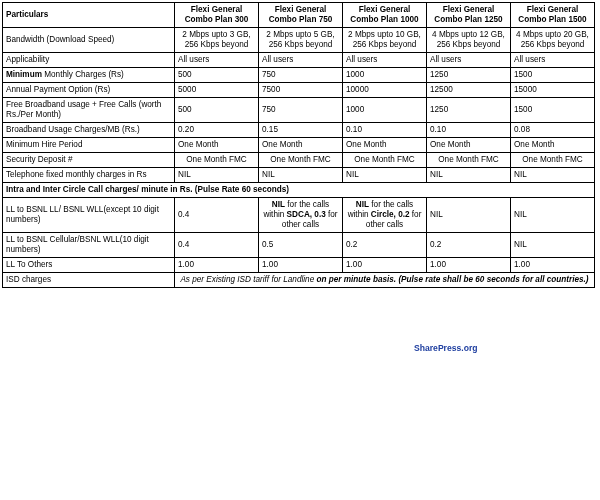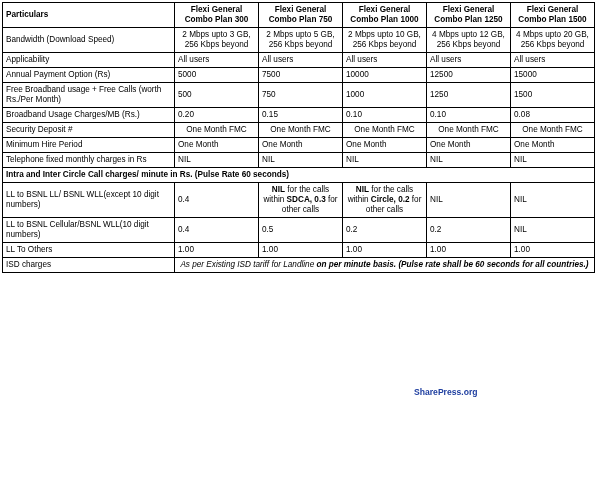--- a/index.html
+++ b/index.html
@@ -83,21 +83,20 @@
   .small-note b { font-weight: bold; }
   .watermark {
     position: absolute;
     font-size: 8.6px;
     font-weight: bold;
     color: #1f3fa0;
     top: 341px;
     left: 414px;
     z-index: 5;
     background: transparent;
-    margin-top: 44px;
   }
 </style>
 </head>
 <body>
 
 <div class="sheet">
 
   <div class="watermark">SharePress.org</div>
 
   <table class="tariff">
@@ -131,20 +130,28 @@
 
       <tr>
         <td class="label">Applicability</td>
         <td class="val">All users</td>
         <td class="val">All users</td>
         <td class="val">All users</td>
         <td class="val">All users</td>
         <td class="val">All users</td>
       </tr>
 
+      <tr>
+        <td class="label"><b>Minimum</b><span> Monthly Charges (Rs)</span></td>
+        <td class="val">500</td>
+        <td class="val">750</td>
+        <td class="val">1000</td>
+        <td class="val">1250</td>
+        <td class="val">1500</td>
+      </tr>
 
       <tr>
         <td class="label">Annual Payment Option (Rs)</td>
         <td class="val">5000</td>
         <td class="val">7500</td>
         <td class="val">10000</td>
         <td class="val">12500</td>
         <td class="val">15000</td>
       </tr>
 
@@ -160,35 +167,35 @@
       <tr>
         <td class="label">Broadband Usage Charges/MB (Rs.)</td>
         <td class="val">0.20</td>
         <td class="val">0.15</td>
         <td class="val">0.10</td>
         <td class="val">0.10</td>
         <td class="val">0.08</td>
       </tr>
 
       <tr>
+        <td class="label">Minimum Hire Period</td>
+        <td class="val">One Month</td>
+        <td class="val">One Month</td>
+        <td class="val">One Month</td>
+        <td class="val">One Month</td>
+        <td class="val">One Month</td>
+      </tr>
+
+      <tr>
         <td class="label">Security Deposit #</td>
         <td class="multi">One Month FMC</td>
         <td class="multi">One Month FMC</td>
         <td class="multi">One Month FMC</td>
         <td class="multi">One Month FMC</td>
         <td class="multi">One Month FMC</td>
-      </tr>
-
-      <tr>
-        <td class="label">Minimum Hire Period</td>
-        <td class="val">One Month</td>
-        <td class="val">One Month</td>
-        <td class="val">One Month</td>
-        <td class="val">One Month</td>
-        <td class="val">One Month</td>
       </tr>
 
       <tr>
         <td class="label">Telephone fixed monthly charges in Rs</td>
         <td class="val">NIL</td>
         <td class="val">NIL</td>
         <td class="val">NIL</td>
         <td class="val">NIL</td>
         <td class="val">NIL</td>
       </tr>

